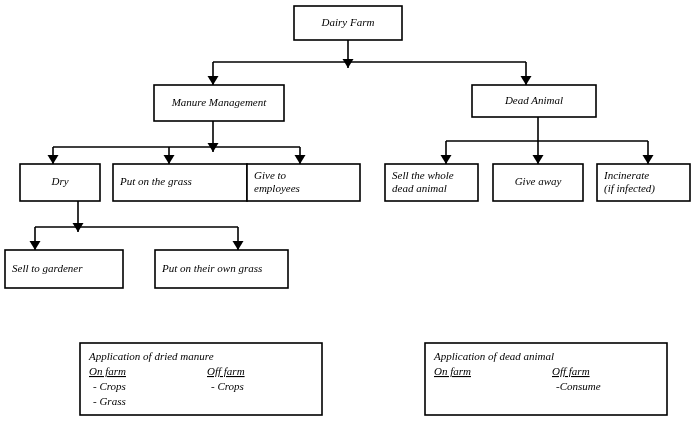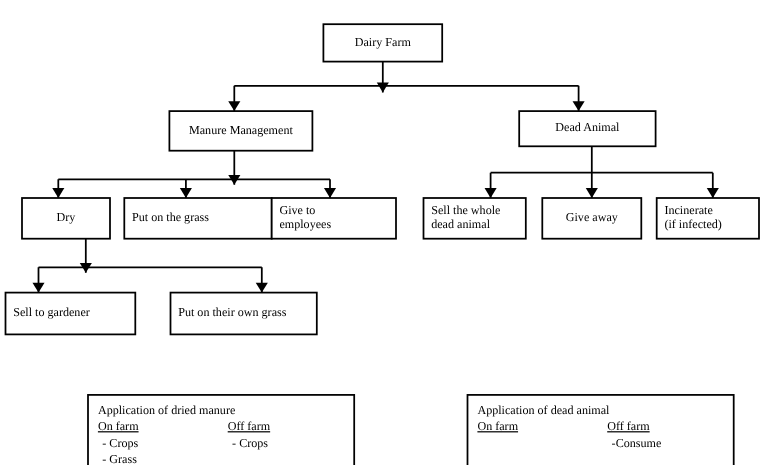--- a/index.html
+++ b/index.html
@@ -12,23 +12,24 @@
     width: 700px;
     height: 423px;
     position: relative;
     overflow: hidden;
     font-family: "Liberation Serif", "DejaVu Serif", serif;
     color: #000000;
   }
   #chart-root {
     position: absolute;
     left: 0;
-    top: 16px;
+    top: 0;
     width: 700px;
     height: 333px;
+    font-style: italic;
   }
   svg {
     display: block;
   }
   .node-box {
     fill: #ffffff;
     stroke: #000000;
     stroke-width: 1.6;
   }
   .legend-box {

